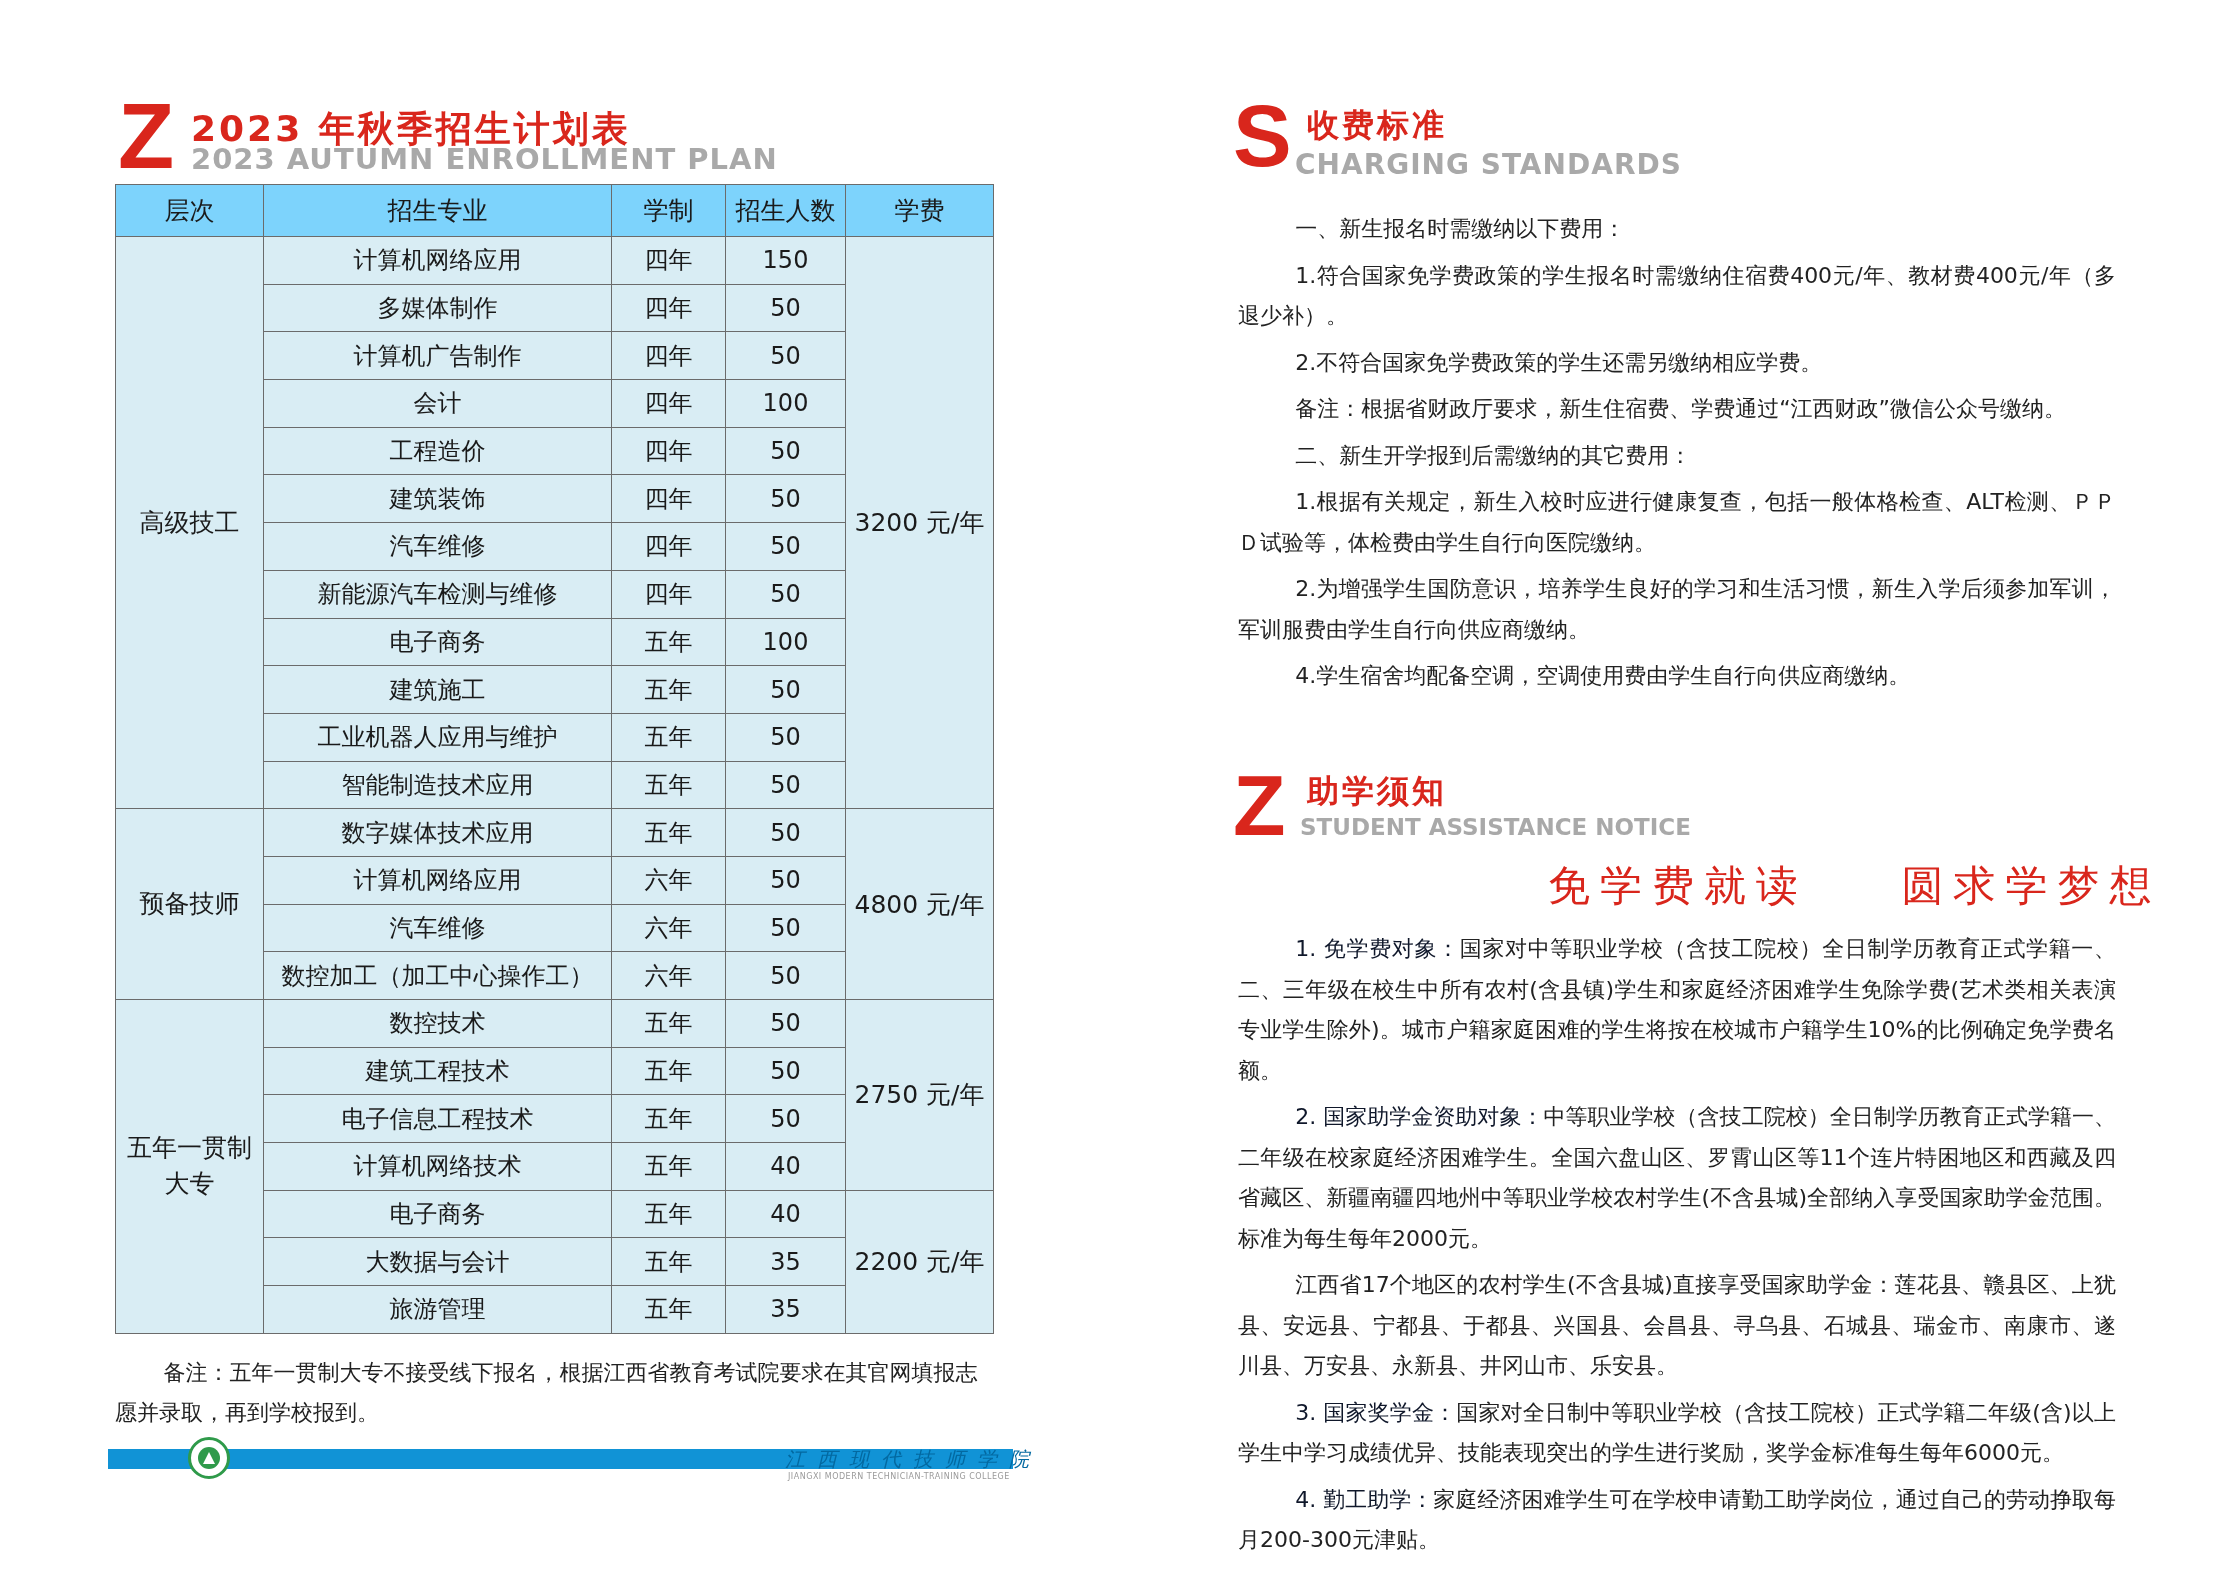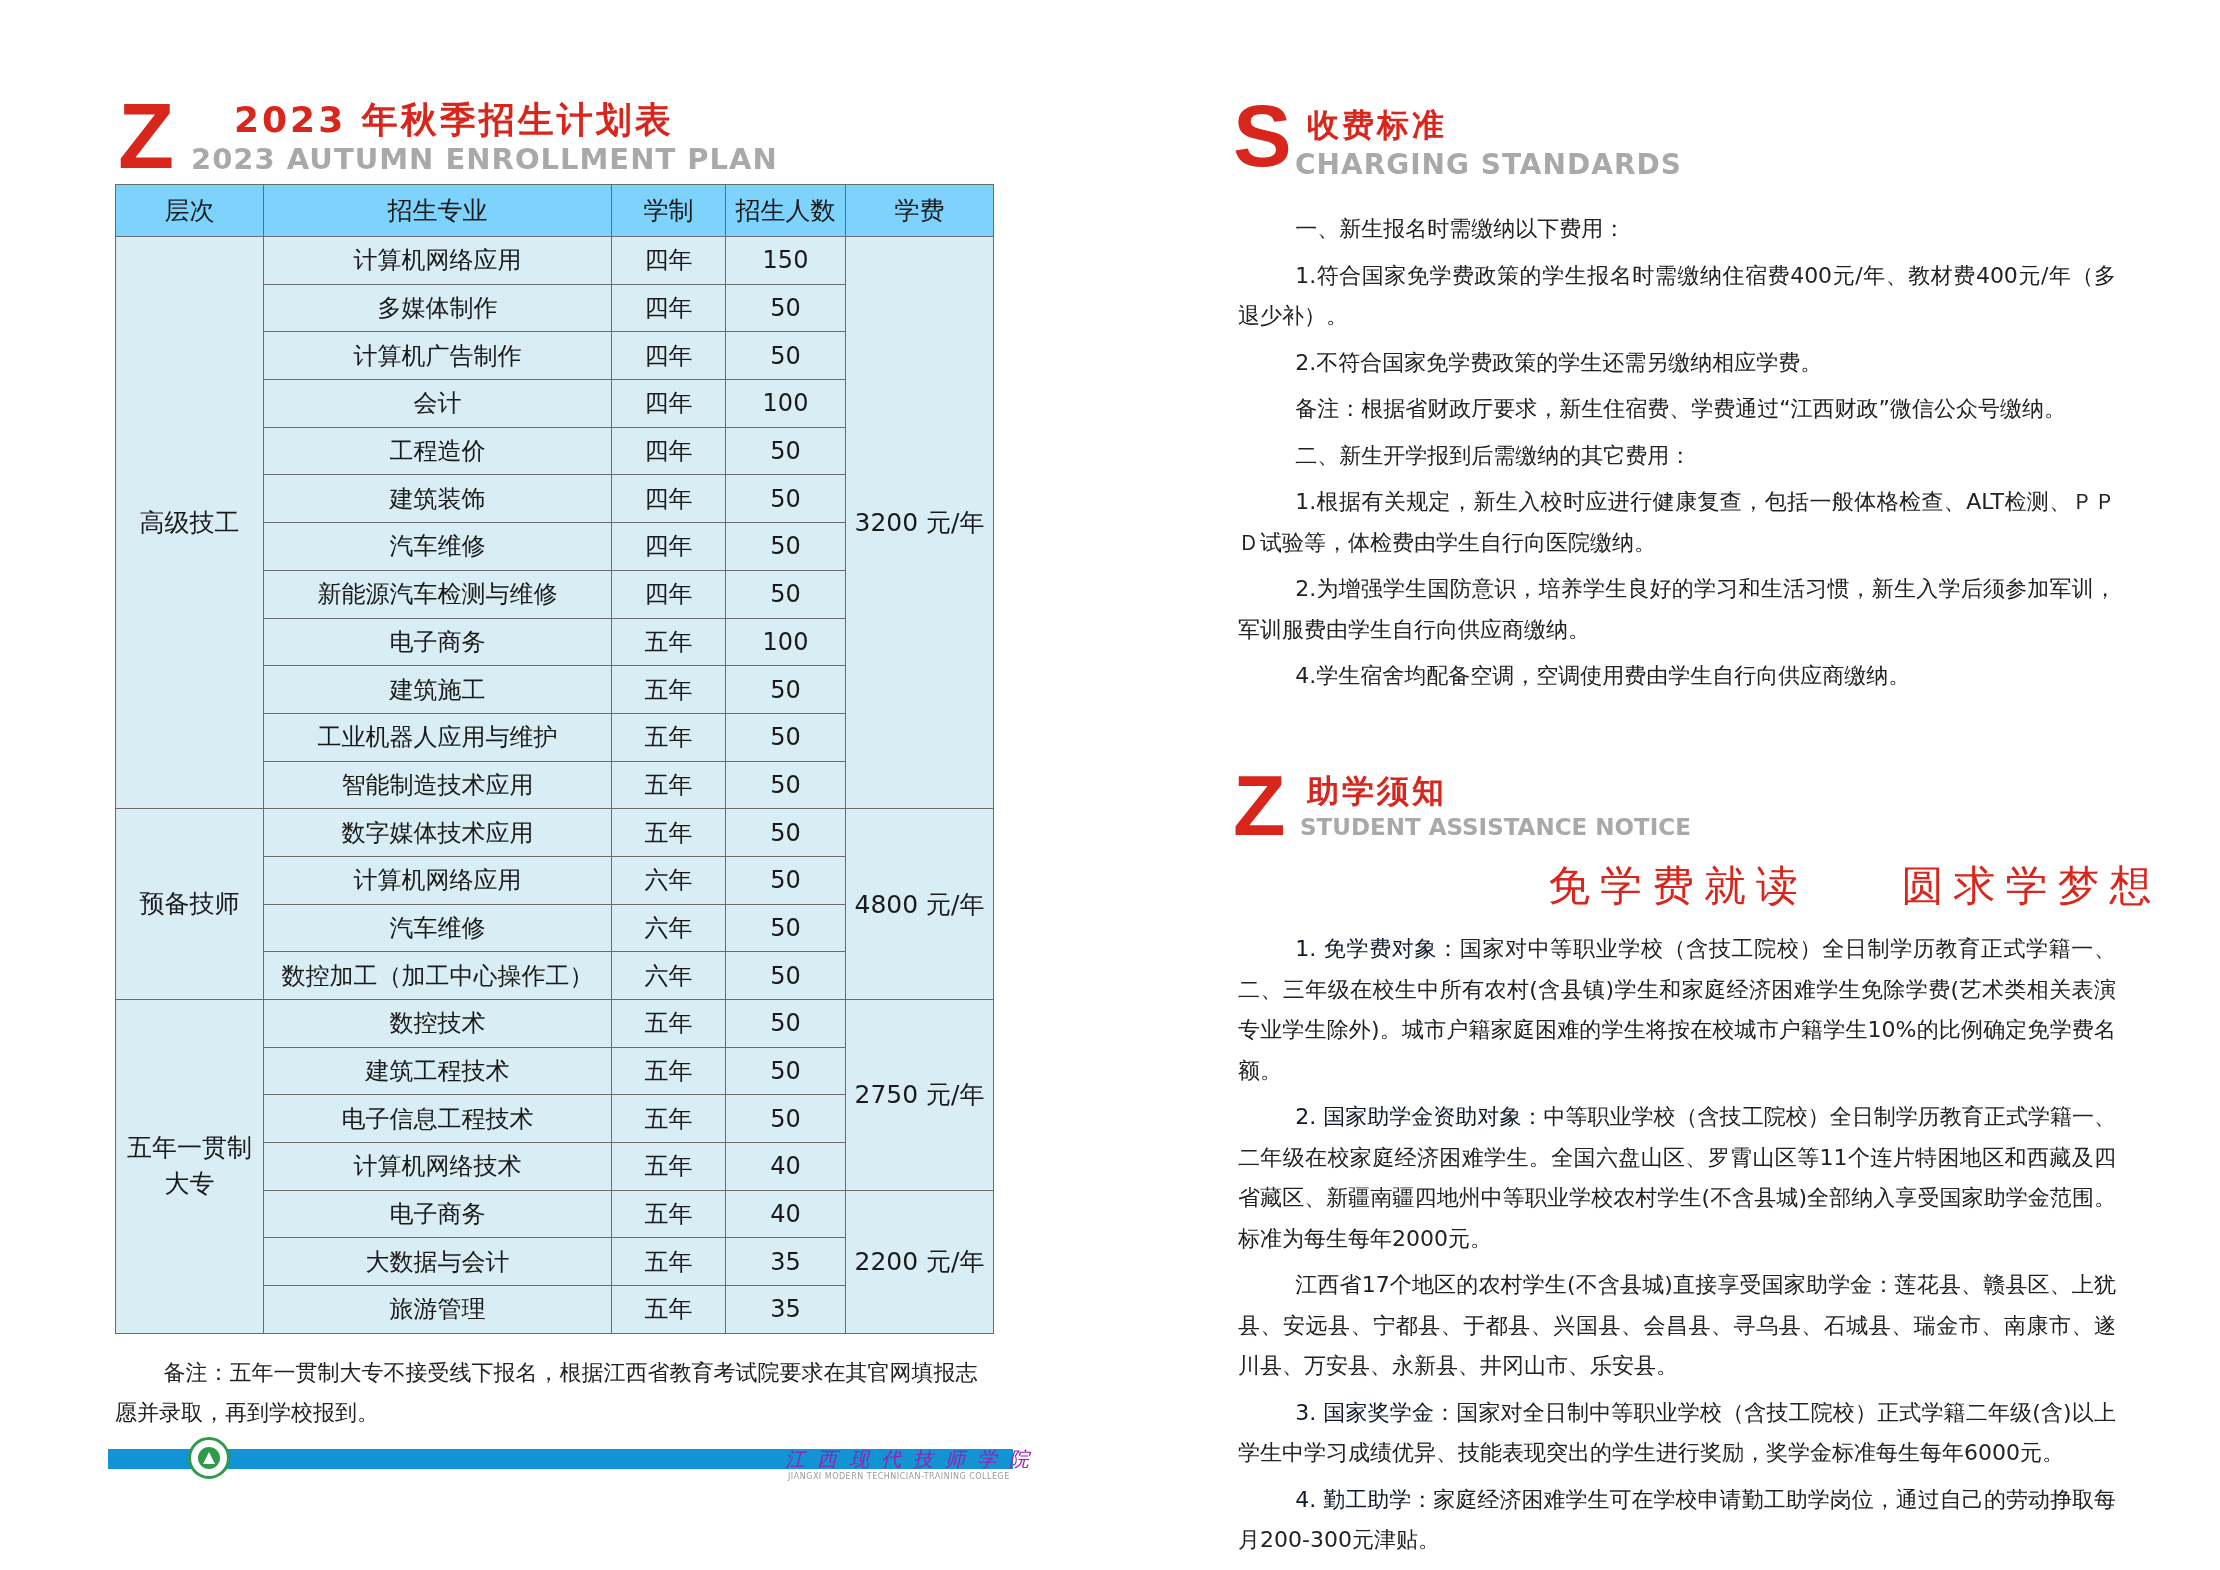--- a/index.html
+++ b/index.html
@@ -38,38 +38,38 @@
   }
 
   
   .band { position: absolute; left: 108px; top: 1449px; width: 905px; height: 20px; background: #1193d6; }
   .logo {
     position: absolute; left: 188px; top: 1437px; width: 42px; height: 42px; border-radius: 50%;
     background: #ffffff; border: 3px solid #2f9a4a; box-sizing: border-box;
     display: flex; align-items: center; justify-content: center;
   }
   .logo-inner { width: 22px; height: 22px; border-radius: 50%; background: #2f9a4a; display:flex; align-items:center; justify-content:center; }
-  .college-zh { position: absolute; left: 785px; top: 1446px; color: #a21caf; font-size: 20px; letter-spacing: 12px; font-style: italic; font-family: "DejaVu Serif", serif; }
+  .college-zh { position: absolute; left: 785px; top: 1446px; color: #0369a1; font-size: 20px; letter-spacing: 12px; font-style: italic; font-family: "DejaVu Serif", serif; }
   .college-en { position: absolute; left: 788px; top: 1472px; color: #9a9a9a; font-size: 8px; letter-spacing: 0.5px; }
 
   
   .body-text { position: absolute; left: 1232px; width: 890px; font-size: 22px; color: #222; }
   .para { line-height: 40.5px; margin: 6px; text-indent: 2.6em; text-align: justify; }
   .label-blue { color: #0f172a; }
   .slogan {
     position: absolute; left: 1548px; top: 858px; color: #d9261c;
     font-family: "DejaVu Serif", serif; font-size: 42px; letter-spacing: 10px; white-space: pre;
   }
 </style>
 </head>
 <body>
 
 <div class="sec-head" style="left:118px; top:96px; width:620px; height:82px;">
   <div class="sec-letter" style="font-size:92px; top:-6px;">Z</div>
-  <div class="sec-zh" style="left:73px; top:0px; font-size:36px;margin-left:43px;">2023 年秋季招生计划表</div>
+  <div class="sec-zh" style="left:73px; top:9px; font-size:36px;">2023 年秋季招生计划表</div>
   <div class="sec-en" style="left:73px; top:46px; font-size:29px; letter-spacing:1px;">2023 AUTUMN ENROLLMENT PLAN</div>
 </div>
 
 <table class="plan">
   <colgroup>
     <col style="width:148px">
       <col style="width:348px">
       <col style="width:114px">
       <col style="width:120px">
       <col style="width:148px">

